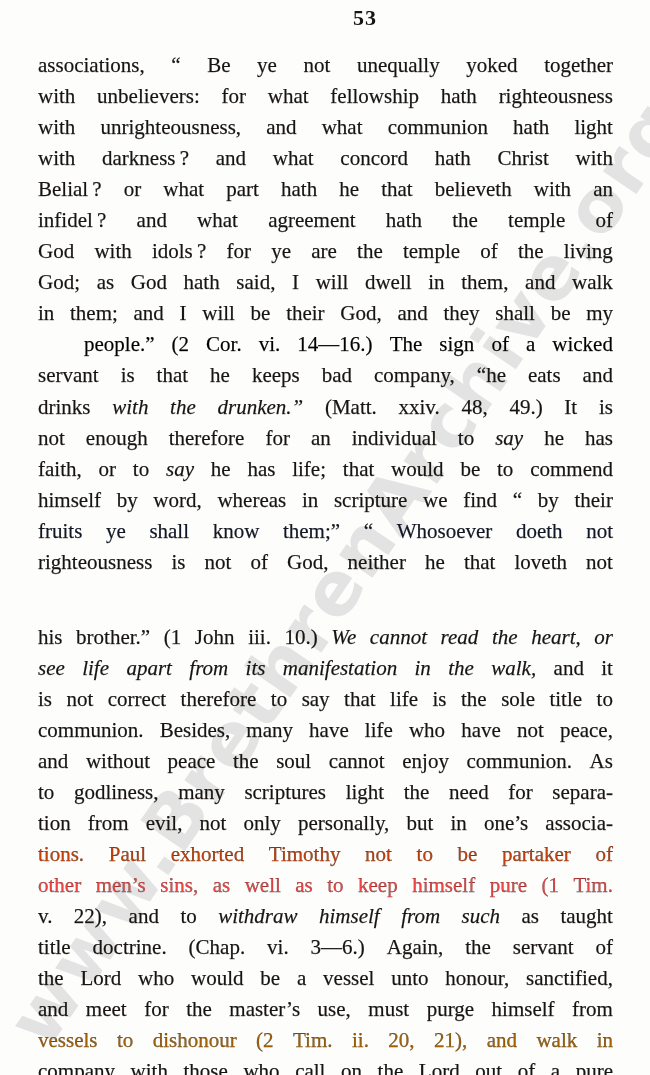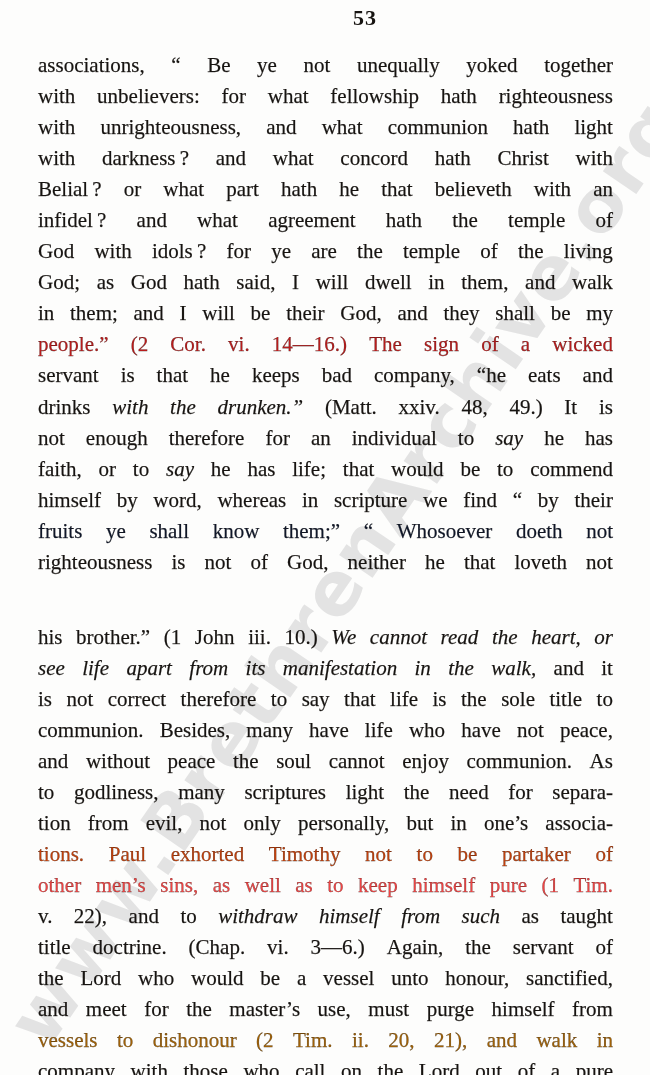--- a/index.html
+++ b/index.html
@@ -163,21 +163,21 @@
         <span class="word">will</span>
         <span class="word">be</span>
         <span class="word">their</span>
         <span class="word">God,</span>
         <span class="word">and</span>
         <span class="word">they</span>
         <span class="word">shall</span>
         <span class="word">be</span>
         <span class="word">my</span>
       </div>
-      <div class="text-line" style="color: #b91c1c;">
+      <div class="text-line" style="color: #000000; margin-left: 46px;">
         <span class="word">people.”</span>
         <span class="word">(2</span>
         <span class="word">Cor.</span>
         <span class="word">vi.</span>
         <span class="word">14—16.)</span>
         <span class="word">The</span>
         <span class="word">sign</span>
         <span class="word">of</span>
         <span class="word">a</span>
         <span class="word">wicked</span>

